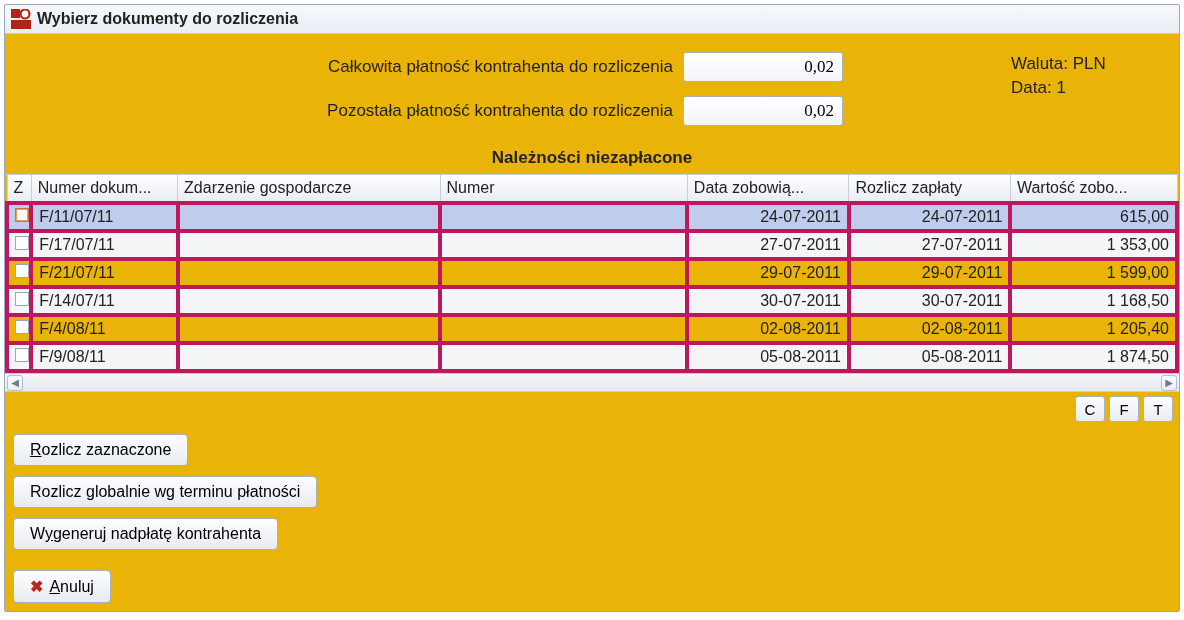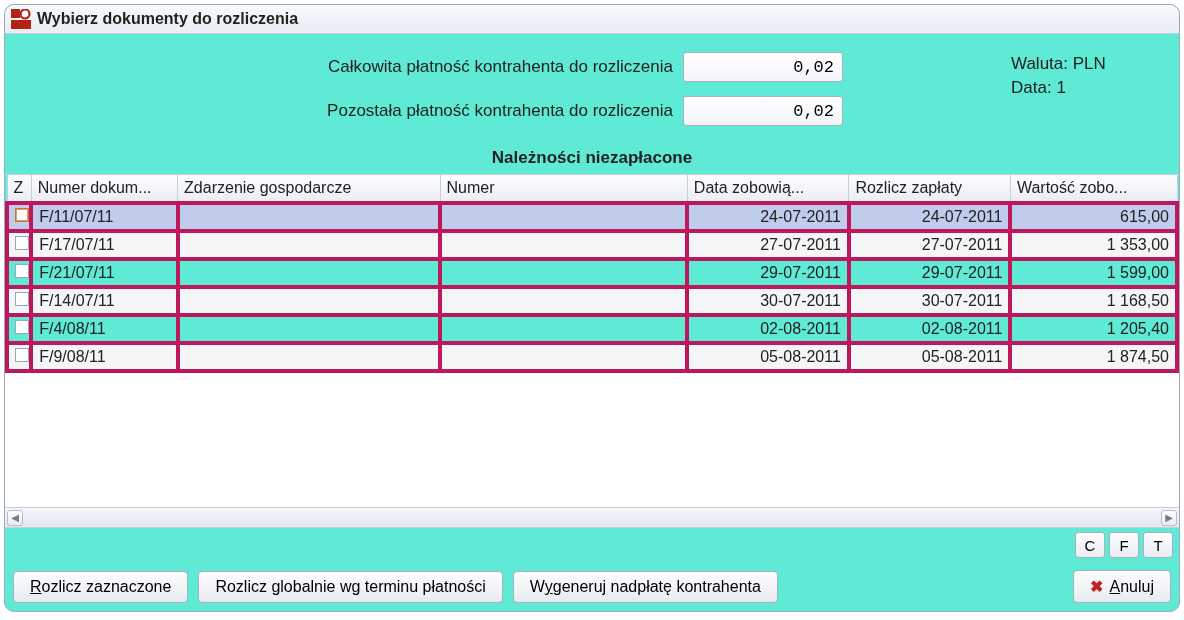--- a/index.html
+++ b/index.html
@@ -8,22 +8,22 @@
     padding: 4px;
     font-family: Verdana, Geneva, sans-serif;
     font-size: 14px;
     background: #fff;
     color: #222;
     width: 1184px;
     height: 620px;
   }
   .window {
     border: 1px solid #9aa8bd;
-    border-radius: 10px;
-    background: #5eead4;
+    border-radius: 2px;
+    background: #eab308;
     width: 100%;
     height: 608px;
     display: flex;
     flex-direction: column;
     overflow: hidden;
   }
   .titlebar {
     display: flex;
     align-items: center;
     gap: 6px;
@@ -56,21 +56,21 @@
     text-align: right;
     font-size: 17px;
   }
   .field-row input {
     width: 160px;
     height: 30px;
     border: 1px solid #a8b1c0;
     border-radius: 3px;
     text-align: right;
     padding: 0 8px;
-    font-family: Liberation Mono, monospace;
+    font-family: Liberation Serif, serif;
     font-size: 17px;
     background: linear-gradient(#fff,#f2f4f8);
   }
   .header-right {
     min-width: 160px;
     font-size: 17px;
     padding-top: 2px;
   }
   .header-right div { margin-bottom: 4px; }
   .section-title {
@@ -151,21 +151,22 @@
   .cft-row button {
     width: 30px; height:26px;
     border:1px solid #a8b1c0; border-radius:3px;
     background: linear-gradient(#fdfdfe,#e9edf3);
     font-family:inherit; font-size:15px;
     cursor:pointer;
   }
   .button-bar {
     display:flex; gap:10px;
     padding: 8px;
-    align-items:flex-end;
+    align-items:flex-start;
+    flex-direction:column;
   }
   .button-bar .spacer { flex:1; }
   .btn {
     border:1px solid #a8b1c0; border-radius:4px;
     background: linear-gradient(#fdfdfe,#e7ebf1);
     padding: 6px 16px;
     font-family:inherit; font-size:16px;
     cursor:pointer;
     display:flex; align-items:center; gap:6px;
   }

